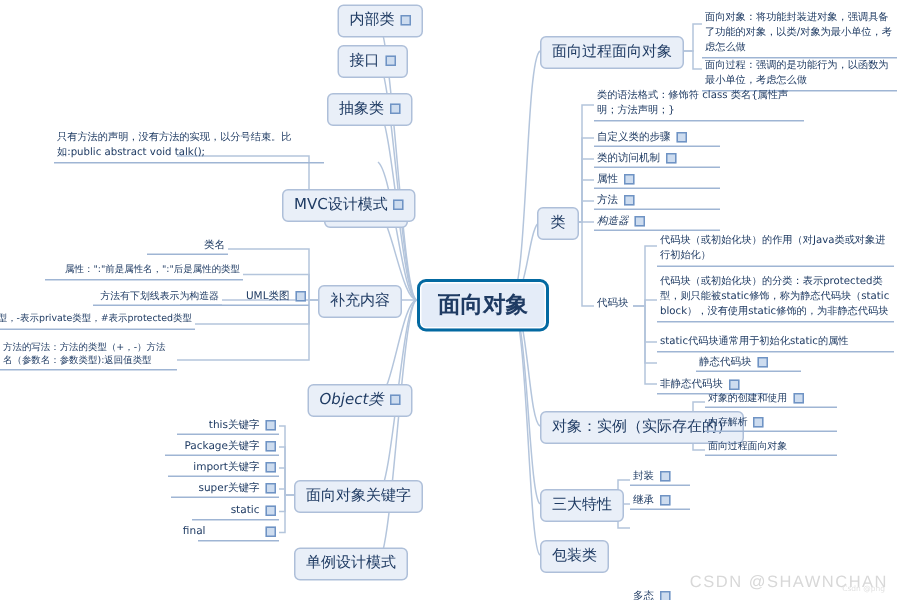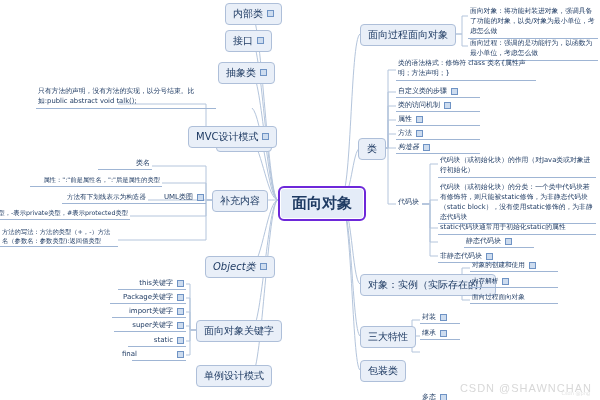--- a/index.html
+++ b/index.html
@@ -17,21 +17,21 @@
     background:#e9eff8;border:1px solid #aebfd9;border-radius:4px;
     color:#1f3b63;display:flex;align-items:center;justify-content:center;
     text-align:center;line-height:1.15;white-space:nowrap;
   }
   .node .sq{
     display:inline-block;width:5px;height:5px;margin-left:4px;
     border:1px solid #6f93c4;background:#cddcef;flex:none;
   }
   .center{
     font-size:15px;font-weight:bold;padding:7px 12px;
-    background:#e4ecf8;border:2px solid #6d28d9;border-radius:6px;
+    background:#e4ecf8;border:2px solid #0369a1;border-radius:6px;
     box-shadow:0 0 0 1px #ffffff inset;
   }
   .lvl1{font-size:10px;padding:4px 7px;}
 
   
   .tline{
     position:absolute;box-sizing:border-box;
     border-bottom:1px solid #9fb5d4;color:#1f3b63;
     font-size:7px;line-height:1.35;padding:1px 2px 1px 2px;
     display:flex;align-items:center;white-space:nowrap;
@@ -249,21 +249,21 @@
   <div class="tline" style="left:396px;top:142px;width:84px;font-style:italic;">
     <span>构造器</span>
     <span class="sq"></span>
   </div>
 
   <div class="tline" style="left:396px;top:197px;width:26px;border-bottom:none;">
     <span>代码块</span>
   </div>
 
   <div class="para" style="left:438px;top:155px;width:158px;">代码块（或初始化块）的作用（对Java类或对象进行初始化）</div>
-  <div class="para" style="left:438px;top:182px;width:158px;">代码块（或初始化块）的分类：一个类中代码块若有修饰符，则只能被static修饰，为非静态代码块（static block），没有使用static修饰的，为非静态代码块</div>
+  <div class="para" style="left:438px;top:182px;width:158px;">代码块（或初始化块）的分类：表示protected类型，则只能被static修饰，称为静态代码块（static block），没有使用static修饰的，为非静态代码块</div>
   <div class="para" style="left:438px;top:222px;width:158px;">static代码块通常用于初始化static的属性</div>
 
   <div class="tline" style="left:464px;top:236px;width:70px;">
     <span>静态代码块</span>
     <span class="sq"></span>
   </div>
   <div class="tline" style="left:438px;top:251px;width:74px;">
     <span>非静态代码块</span>
     <span class="sq"></span>
   </div>

